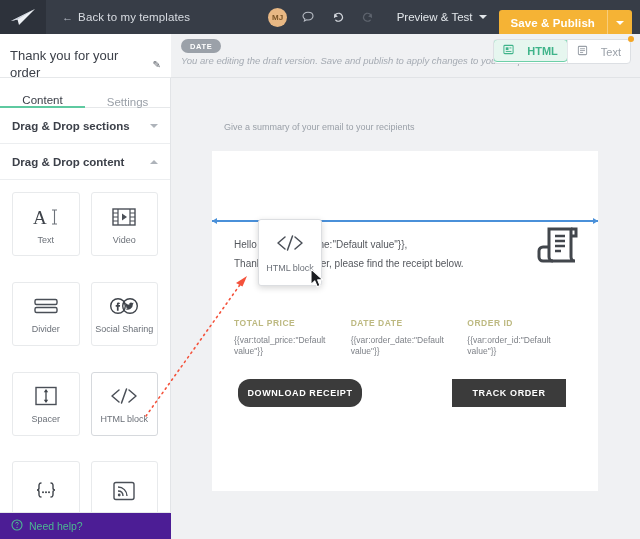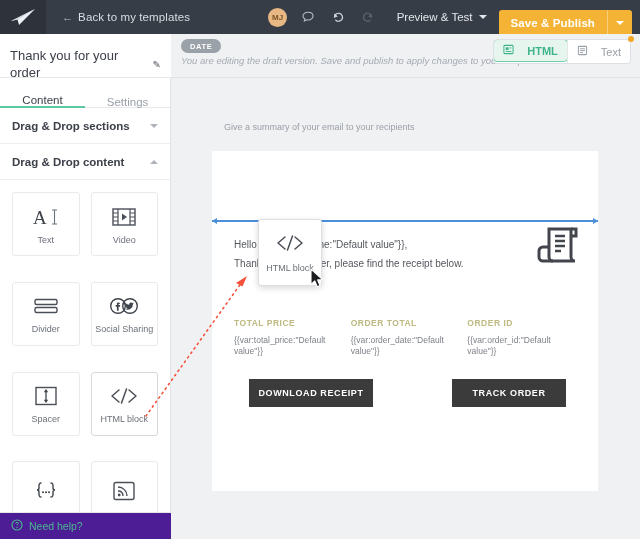--- a/index.html
+++ b/index.html
@@ -219,21 +219,21 @@
   .detail-value {
     font-size: 8.5px; color: #7d8087; margin-top: 7px; line-height: 11px;
     width: 90px;
   }
   .email-btns { position: absolute; left: 22px; top: 228px; width: 350px; }
   .email-btn {
     position: absolute; background: #3b3b3b; color: #ffffff;
     font-size: 9px; font-weight: bold; letter-spacing: .6px;
     padding: 9px 0; text-align: center; cursor: pointer;
   }
-  .btn-download { left: 15px; width: 124px; }
+  .btn-download { left: 4px; width: 124px; border-radius: 12px; }
   .btn-track { left: 218px; width: 114px; }
 
   
   .drag-ghost {
     position: absolute; left: 258px; top: 219px; width: 64px; height: 67px;
     background: #ffffff; border: 1px solid #dcdee1; border-radius: 3px;
     box-shadow: 0 2px 6px rgba(0,0,0,.16);
     display: flex; flex-direction: column; align-items: center;
     justify-content: center; gap: 6px; z-index: 40;
   }
@@ -492,21 +492,21 @@
           <path d="M15 24H9a4 4 0 0 0-4 4v6a4 4 0 0 0 4 4h10" fill="none" stroke="#42464c" stroke-width="3"></path>
         </svg>
       </span>
 
       <div class="detail-row">
         <div class="detail-col">
           <div class="detail-label">TOTAL PRICE</div>
           <div class="detail-value">{{var:total_price:"Default value"}}</div>
         </div>
         <div class="detail-col">
-          <div class="detail-label">ORDER TOTAL</div>
+          <div class="detail-label">DATE DATE</div>
           <div class="detail-value">{{var:order_date:"Default value"}}</div>
         </div>
         <div class="detail-col">
           <div class="detail-label">ORDER ID</div>
           <div class="detail-value">{{var:order_id:"Default value"}}</div>
         </div>
       </div>
 
       <div class="email-btns">
         <div class="email-btn btn-download">DOWNLOAD RECEIPT</div>

